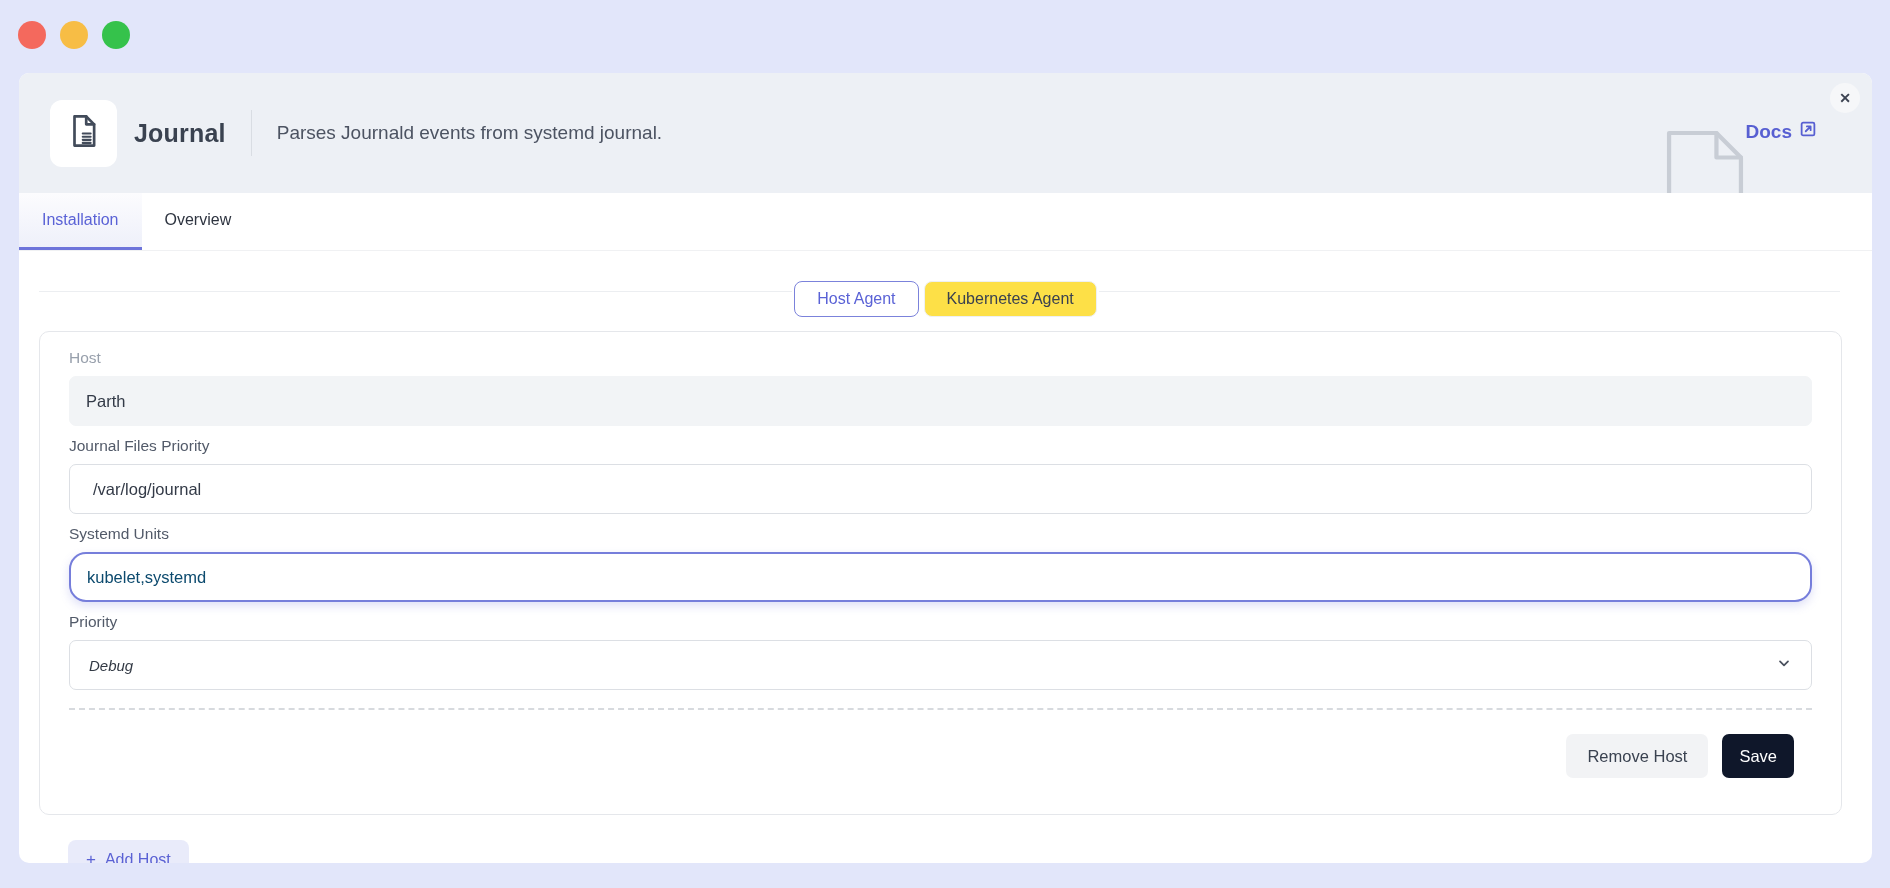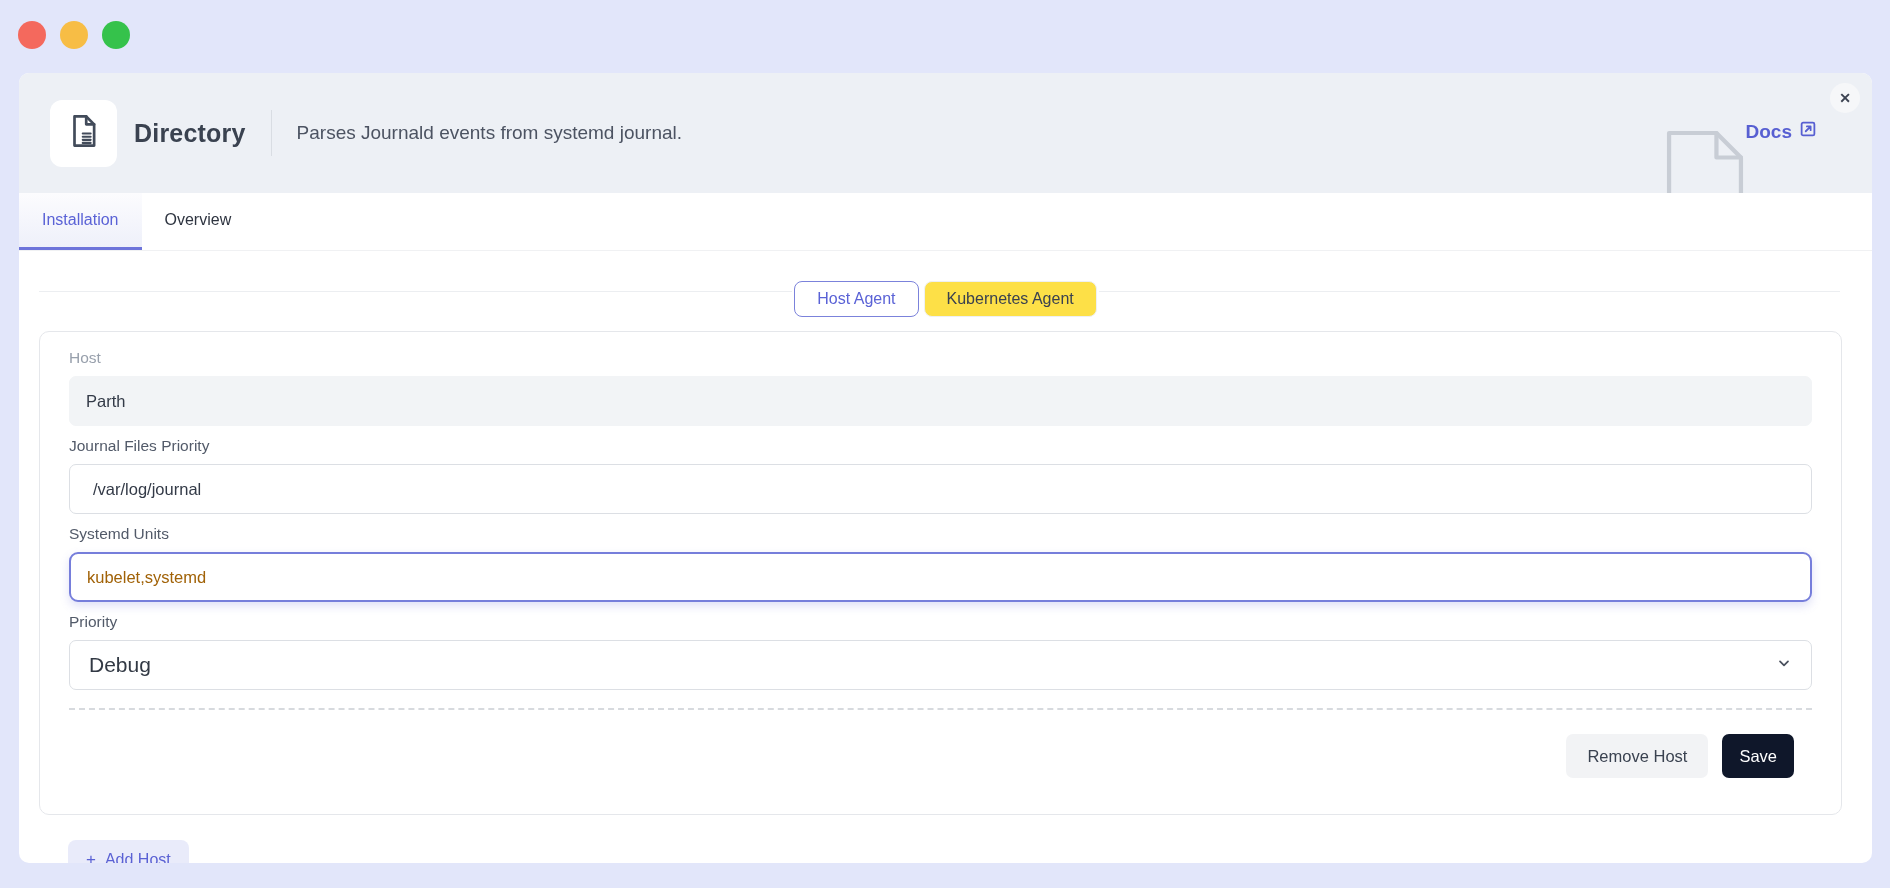--- a/index.html
+++ b/index.html
@@ -90,30 +90,30 @@
   .field-label.muted { color:#98a0ac; margin-top:0; }
   .tinput {
     display:block; width:100%; height:50px;
     border-radius:7px; padding:0 16px;
     font-size:16.5px; font-family:inherit; color:#333a47;
     outline:none;
   }
   .tinput.disabled { background:#f2f4f6; border:1px solid #f2f4f6; }
   .tinput.normal { background:#ffffff; border:1px solid #dcdfe4;padding-left:23px; }
   .tinput.focused {
-    background:#ffffff; border:2px solid #767edb; border-radius:9px;
-    color:#a16207;
+    background:#ffffff; border:2px solid #767edb; border-radius:17px;
+    color:#0c4a6e;
     box-shadow:0 4px 10px rgba(108,114,219,0.22);
   }
   .select {
     height:50px; border:1px solid #dcdfe4; border-radius:7px;
     display:flex; align-items:center; justify-content:space-between;
     padding:0 19px; cursor:pointer; background:#ffffff;
   }
-  .select-value { font-size:21px; color:#323944; }
+  .select-value { font-size:15px; color:#323944;font-style:italic; }
   .dashed-sep { border:none; border-top:2px dashed #d7dade; margin-top:18px; }
   .actions { display:flex; justify-content:flex-end; gap:14px; margin-top:24px; padding-right:18px; }
   .btn { height:44px; border:none; border-radius:7px; font-size:16.5px; font-family:inherit; cursor:pointer; }
   .btn-remove { background:#f2f3f5; color:#3a4250; padding:0 21px; }
   .btn-save { background:#0f172a; color:#ffffff; padding:0 17px; }
 
   .panel-footer { padding:25px 0 0 49px; }
   .btn-add {
     height:40px; padding:0 18px;
     background:#e9ebfa; border:none; border-radius:8px;
@@ -136,21 +136,21 @@
   <div class="header">
     <div class="icon-tile">
       <span>
         <svg width="38" height="38" viewBox="0 0 24 24" fill="none" stroke="#424b5a" stroke-width="1.7" stroke-linejoin="round" stroke-linecap="round">
           <path d="M6 2.8 H13.4 L18.4 7.8 V21.2 H6 Z"></path>
           <path d="M13.4 2.8 V7.8 H18.4"></path>
           <path d="M11.2 13.6 H16.2 M11.2 15.6 H16.2 M11.2 17.6 H16.2 M11.2 19.5 H16.2" stroke-width="1.3"></path>
         </svg>
       </span>
     </div>
-    <div class="title">Directory</div>
+    <div class="title">Journal</div>
     <div class="vdivider"></div>
     <div class="desc">Parses Journald events from systemd journal.</div>
 
     <span class="watermark">
       <svg width="98" height="110" viewBox="0 0 60 66" fill="none" stroke="#c8cdd5" stroke-width="2.6" stroke-linejoin="round" stroke-linecap="round">
         <path d="M8 3 H37 L52 18 V64 H8 Z"></path>
         <path d="M37 3 V18 H52"></path>
         <path d="M31 47 H56 M31 54 H56" stroke-width="3"></path>
       </svg>
     </span>

